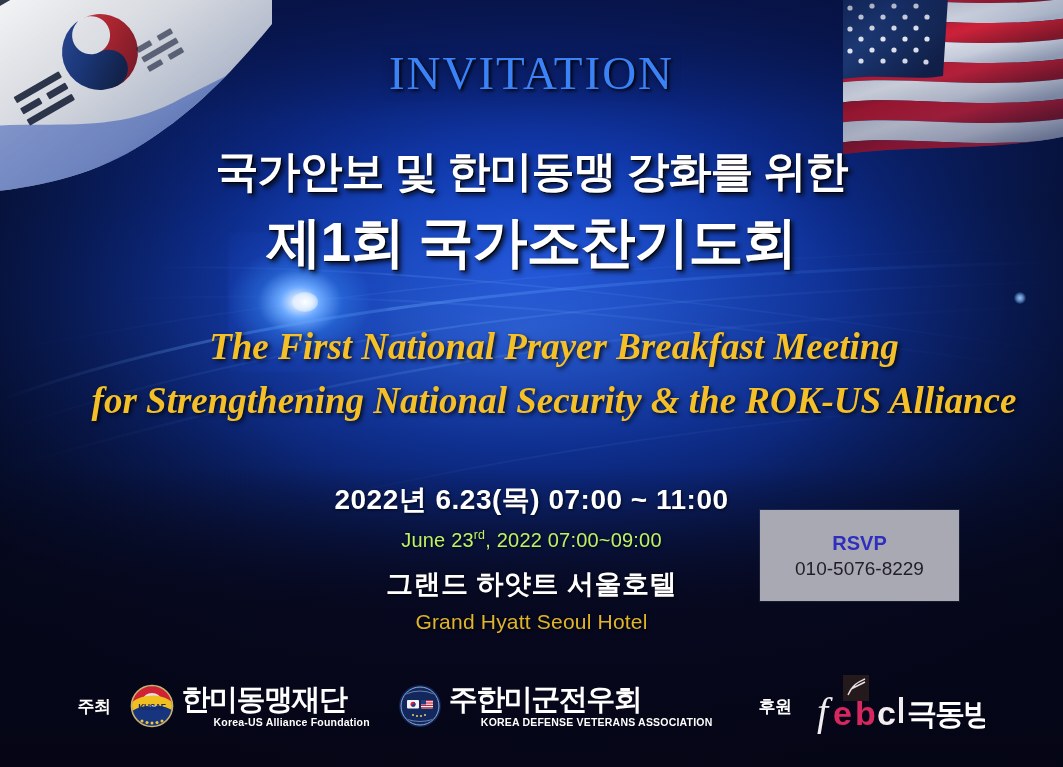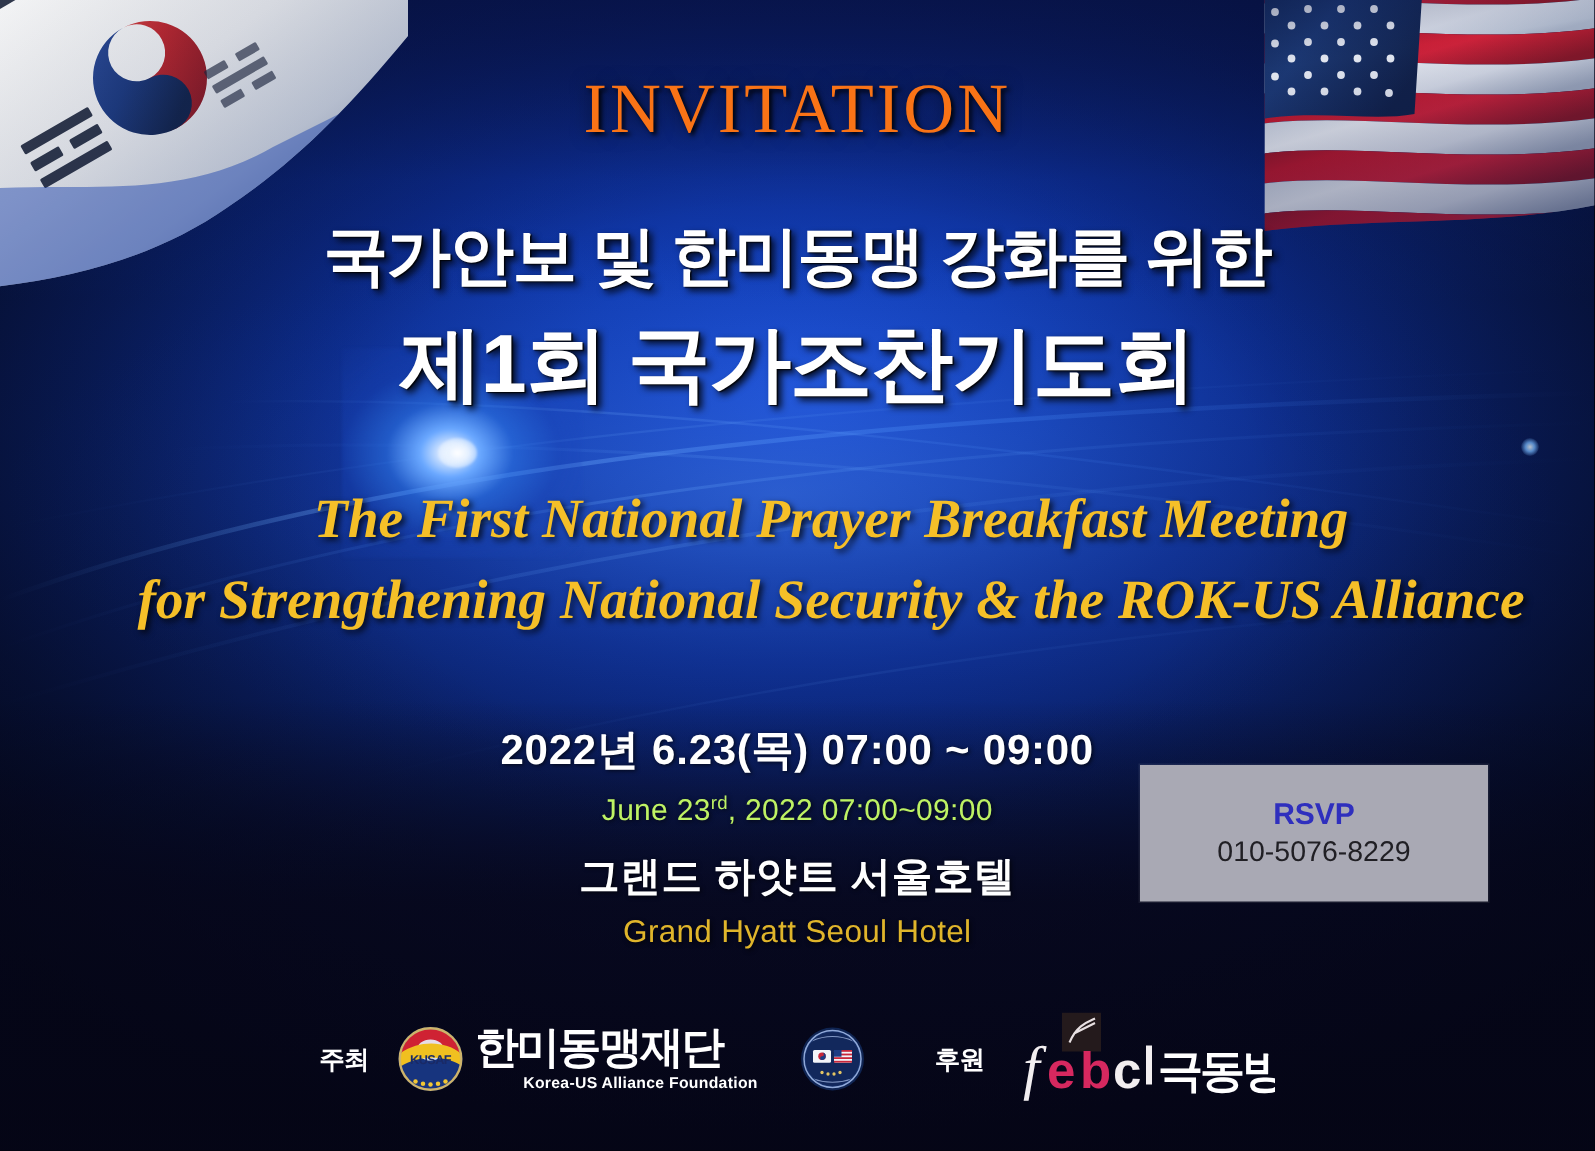--- a/index.html
+++ b/index.html
@@ -104,21 +104,21 @@
 
   
   .title-invitation {
     position: absolute;
     left: 0; right: 0;
     top: 46px;
     text-align: center;
     font-family: "Liberation Serif", serif;
     font-size: 47px;
     letter-spacing: 2px;
-    color: #f97316;
+    color: #3b82f6;
     text-shadow: 2px 2px 3px rgba(0,0,0,0.85), 0 0 12px rgba(0,0,0,0.5);
   }
 
   .title-kr {
     position: absolute;
     left: 0; right: 0;
     top: 145px;
     text-align: center;
     color: #ffffff;
     font-weight: bold;
@@ -193,21 +193,21 @@
     margin-top: 8px;
     letter-spacing: 0.2px;
     text-shadow: 1px 1px 3px rgba(0,0,0,0.7);
   }
 
   
   .rsvp {
     position: absolute;
     left: 760px;
     top: 510px;
-    width: 232px;
+    width: 199px;
     height: 91px;
     background: #a9a9b4;
     box-shadow: 0 0 0 1px rgba(255,255,255,0.08);
     display: flex;
     flex-direction: column;
     align-items: center;
     justify-content: center;
     padding-top: 2px;
     box-sizing: border-box;
   }
@@ -468,21 +468,21 @@
     <div class="line1">국가안보 및 한미동맹 강화를 위한</div>
     <div class="line2">제1회 국가조찬기도회</div>
   </div>
 
   <div class="subtitle-en">
     <div>The First National Prayer Breakfast Meeting</div>
     <div>for Strengthening National Security &amp; the ROK-US Alliance</div>
   </div>
 
   <div class="datetime">
-    <div class="dt-kr">2022년 6.23(목) 07:00 ~ 09:00</div>
+    <div class="dt-kr">2022년 6.23(목) 07:00 ~ 11:00</div>
     <div class="dt-en"><span>June 23</span><sup>rd</sup><span>, 2022 07:00~09:00</span></div>
   </div>
 
   <div class="venue">
     <div class="vn-kr">그랜드 하얏트 서울호텔</div>
     <div class="vn-en">Grand Hyatt Seoul Hotel</div>
   </div>
 
   <div class="rsvp">
     <div class="rsvp-title">RSVP</div>
@@ -557,20 +557,24 @@
           <g fill="#e3c463">
             <circle cx="15" cy="31" r="1.1"></circle>
               <circle cx="19" cy="32" r="1.1"></circle>
             <circle cx="23" cy="32" r="1.1"></circle>
               <circle cx="27" cy="31" r="1.1"></circle>
           </g>
           <path d="M 8 10 Q 22 4 36 10" fill="none" stroke="#9db3de" stroke-width="0.8" opacity="0.8"></path>
           <path d="M 8 35 Q 22 40 36 35" fill="none" stroke="#9db3de" stroke-width="0.8" opacity="0.8"></path>
         </g>
       </svg>
+      <div class="org-text">
+        <span class="org-kr">주한미군전우회</span>
+        <span class="org-en">KOREA DEFENSE VETERANS ASSOCIATION</span>
+      </div>
     </div>
 
     <div class="gap-c"></div>
 
     <div class="foot-label">후원</div>
     <div class="gap-b"></div>
 
     <div class="org">
       <svg class="logo-febc" viewBox="0 0 170 62">
 

